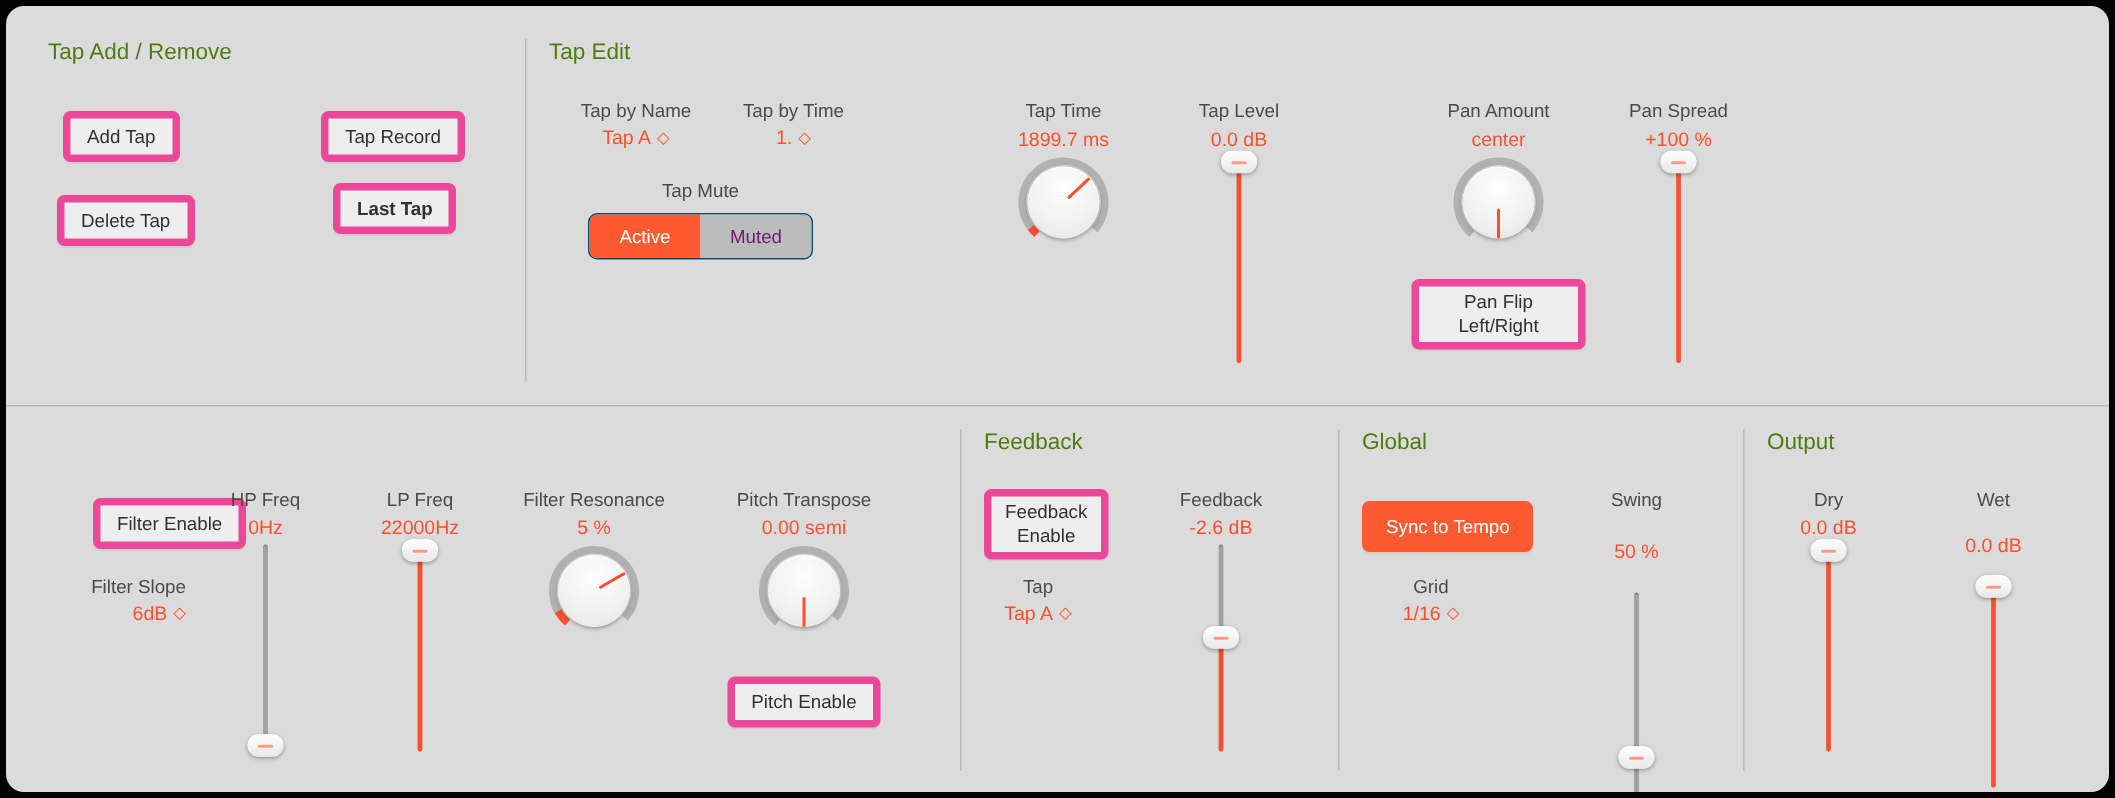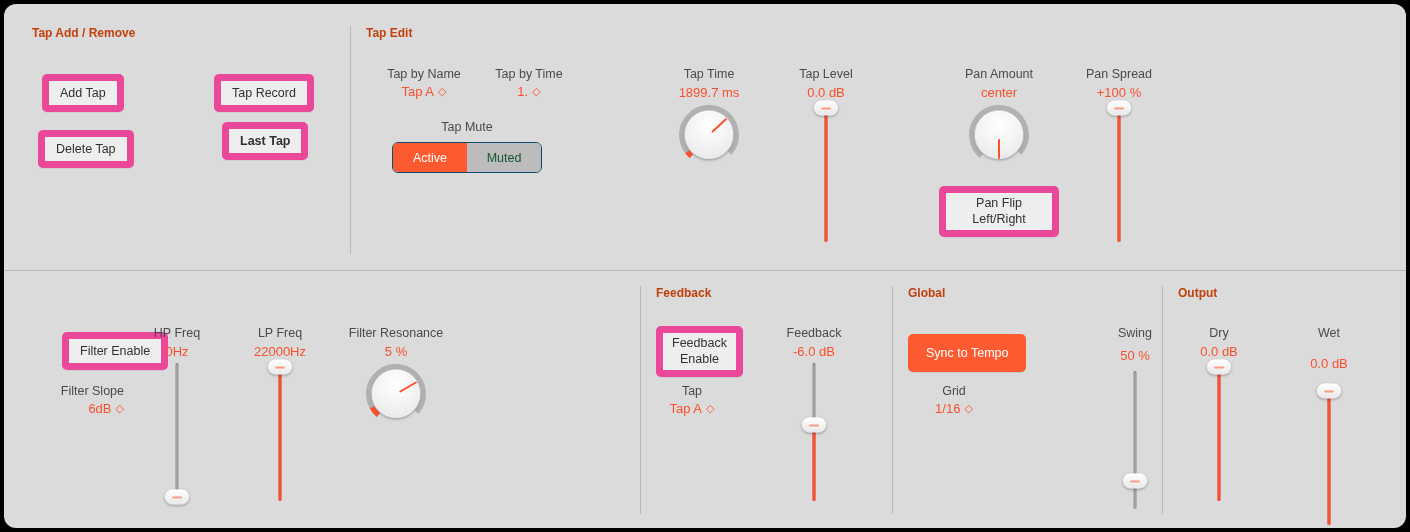--- a/index.html
+++ b/index.html
@@ -9,27 +9,27 @@
     font-family:-apple-system,Helvetica,Arial,sans-serif;
     font-size:13px;
     color:#4a4a4a;
   }
   .panel{
     position:absolute;left:4px;top:4px;right:4px;bottom:4px;
     background:#dcdbdb;
     border-radius:12px;
     overflow:hidden;
   }
-  .hdr{font-size:12px;font-weight:700;color:#c2410c;}
+  .hdr{font-size:15px;font-weight:400;color:#4d7c0f;}
   .lbl{font-size:12.5px;color:#4a4a4a;text-align:center;white-space:nowrap;}
   .val{font-size:13px;color:#fd4f2d;text-align:center;white-space:nowrap;}
   .btn{
     display:inline-block;
     background:#efeeee;
-    border:7px solid #ec4899;
+    border:5px solid #ec4899;
     border-radius:5px;
     padding:5px 11px;
     font-size:12.5px;color:#303030;
     text-align:center;
     box-shadow:0 1px 1px rgba(0,0,0,.06);
     cursor:default;
   }
   .btn.acc{background:#fd5a31;border-color:#fd5a31;color:#fff;}
   .vline{position:absolute;width:1px;background:#b9b8b8;}
   .hline{position:absolute;height:1px;background:#b9b8b8;}
@@ -38,21 +38,21 @@
 
   
   .seg{
     display:flex;width:148px;height:29px;
     border-radius:6px;overflow:hidden;
     box-shadow:inset 0 1px 2px rgba(0,0,0,.1);
     border:1px solid #0c4a6e;
   }
   .seg>div{flex:1;display:flex;align-items:center;justify-content:center;font-size:12.5px;}
   .seg .on{background:#fd5a31;color:#fff;}
-  .seg .off{background:#bdbcbc;color:#14532d;}
+  .seg .off{background:#bdbcbc;color:#701a75;}
 
   
   .knob{position:relative;width:62px;height:62px;}
   .ring{position:absolute;inset:0;}
   .ring circle.track{fill:none;stroke:#b2b1b1;stroke-width:5;}
   .ring circle.prog{fill:none;stroke:#fd4f2d;stroke-width:5;}
   .cap{
     position:absolute;left:7px;top:7px;width:48px;height:48px;border-radius:50%;
     background:radial-gradient(circle at 50% 30%,#ffffff 0%,#f0efef 65%,#e3e2e2 100%);
     box-shadow:0 1px 3px rgba(0,0,0,.35),inset 0 1px 0 rgba(255,255,255,.8);
@@ -205,53 +205,66 @@
     <div class="knob">
       <svg class="ring" viewBox="0 0 62 62">
         <circle class="track" cx="31" cy="31" r="27.5" stroke-dasharray="130 200" transform="rotate(130 31 31)"></circle>
         <circle class="prog" cx="31" cy="31" r="27.5" stroke-dasharray="10 300" transform="rotate(130 31 31)"></circle>
       </svg>
       <div class="cap"></div>
       <div class="tick" style="transform:translate(-50%,0) rotate(-120deg) translateY(4px);"></div>
     </div>
   </div>
 
+  <div class="param" style="left:472px;top:322px;width:120px;gap:4px;">
+    <div class="lbl">Pitch Transpose</div>
+    <div class="val">0.00 semi</div>
+    <div class="knob">
+      <svg class="ring" viewBox="0 0 62 62">
+        <circle class="track" cx="31" cy="31" r="27.5" stroke-dasharray="130 200" transform="rotate(130 31 31)"></circle>
+      </svg>
+      <div class="cap"></div>
+      <div class="tick" style="transform:translate(-50%,0) rotate(0deg) translateY(4px);"></div>
+    </div>
+    <div style="height:18px;"></div>
+    <div class="btn">Pitch Enable</div>
+  </div>
 
   <div class="hdr" style="position:absolute;left:652px;top:282px;">Feedback</div>
   <div class="btn" style="position:absolute;left:652px;top:322px;padding:3px 9px;line-height:1.25;text-align:center;">
     <div>Feedback</div>
     <div>Enable</div>
   </div>
   <div class="param" style="left:648px;top:380px;width:80px;">
     <div class="lbl">Tap</div>
     <div class="selrow">
       <span class="val">Tap A</span>
       <span class="diamond">◇</span>
     </div>
   </div>
   <div class="param" style="left:770px;top:322px;width:80px;gap:4px;">
     <div class="lbl">Feedback</div>
-    <div class="val">-6.0 dB</div>
+    <div class="val">-2.6 dB</div>
     <div class="vsl" style="height:138px;">
       <div class="trk" style="top:0;height:138px;"></div>
       <div class="fill" style="top:62px;height:76px;"></div>
       <div class="th" style="top:62px;"></div>
     </div>
   </div>
 
   <div class="hdr" style="position:absolute;left:904px;top:282px;">Global</div>
   <div class="btn acc" style="position:absolute;left:904px;top:330px;">Sync to Tempo</div>
   <div class="param" style="left:910px;top:380px;width:80px;">
     <div class="lbl">Grid</div>
     <div class="selrow">
       <span class="val">1/16</span>
       <span class="diamond">◇</span>
     </div>
   </div>
-  <div class="param" style="left:1096px;top:322px;width:70px;gap:8px;">
+  <div class="param" style="left:1052px;top:322px;width:70px;gap:20px;">
     <div class="lbl">Swing</div>
     <div class="val">50 %</div>
     <div class="vsl" style="height:138px;">
       <div class="trk" style="top:0;height:138px;"></div>
       <div class="th" style="top:110px;"></div>
     </div>
   </div>
 
   <div class="hdr" style="position:absolute;left:1174px;top:282px;">Output</div>
   <div class="param" style="left:1180px;top:322px;width:70px;gap:4px;">

